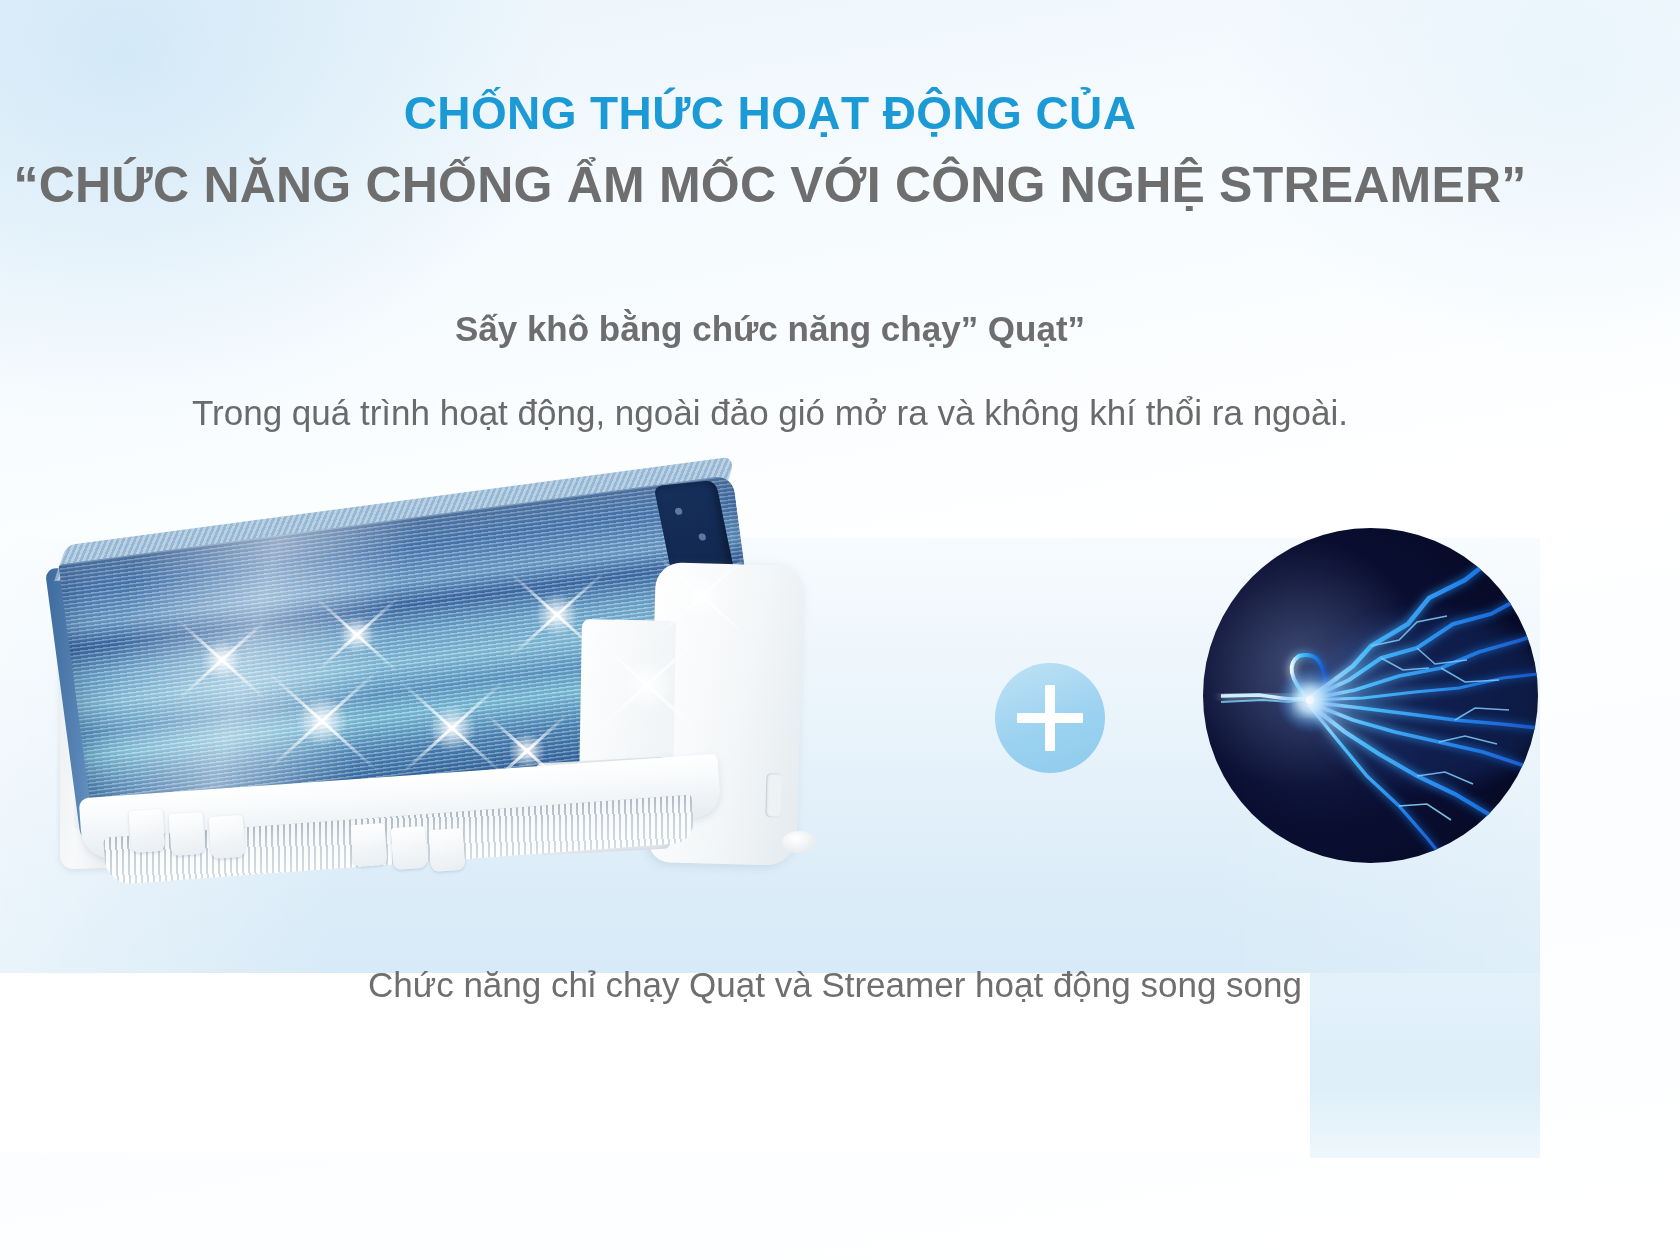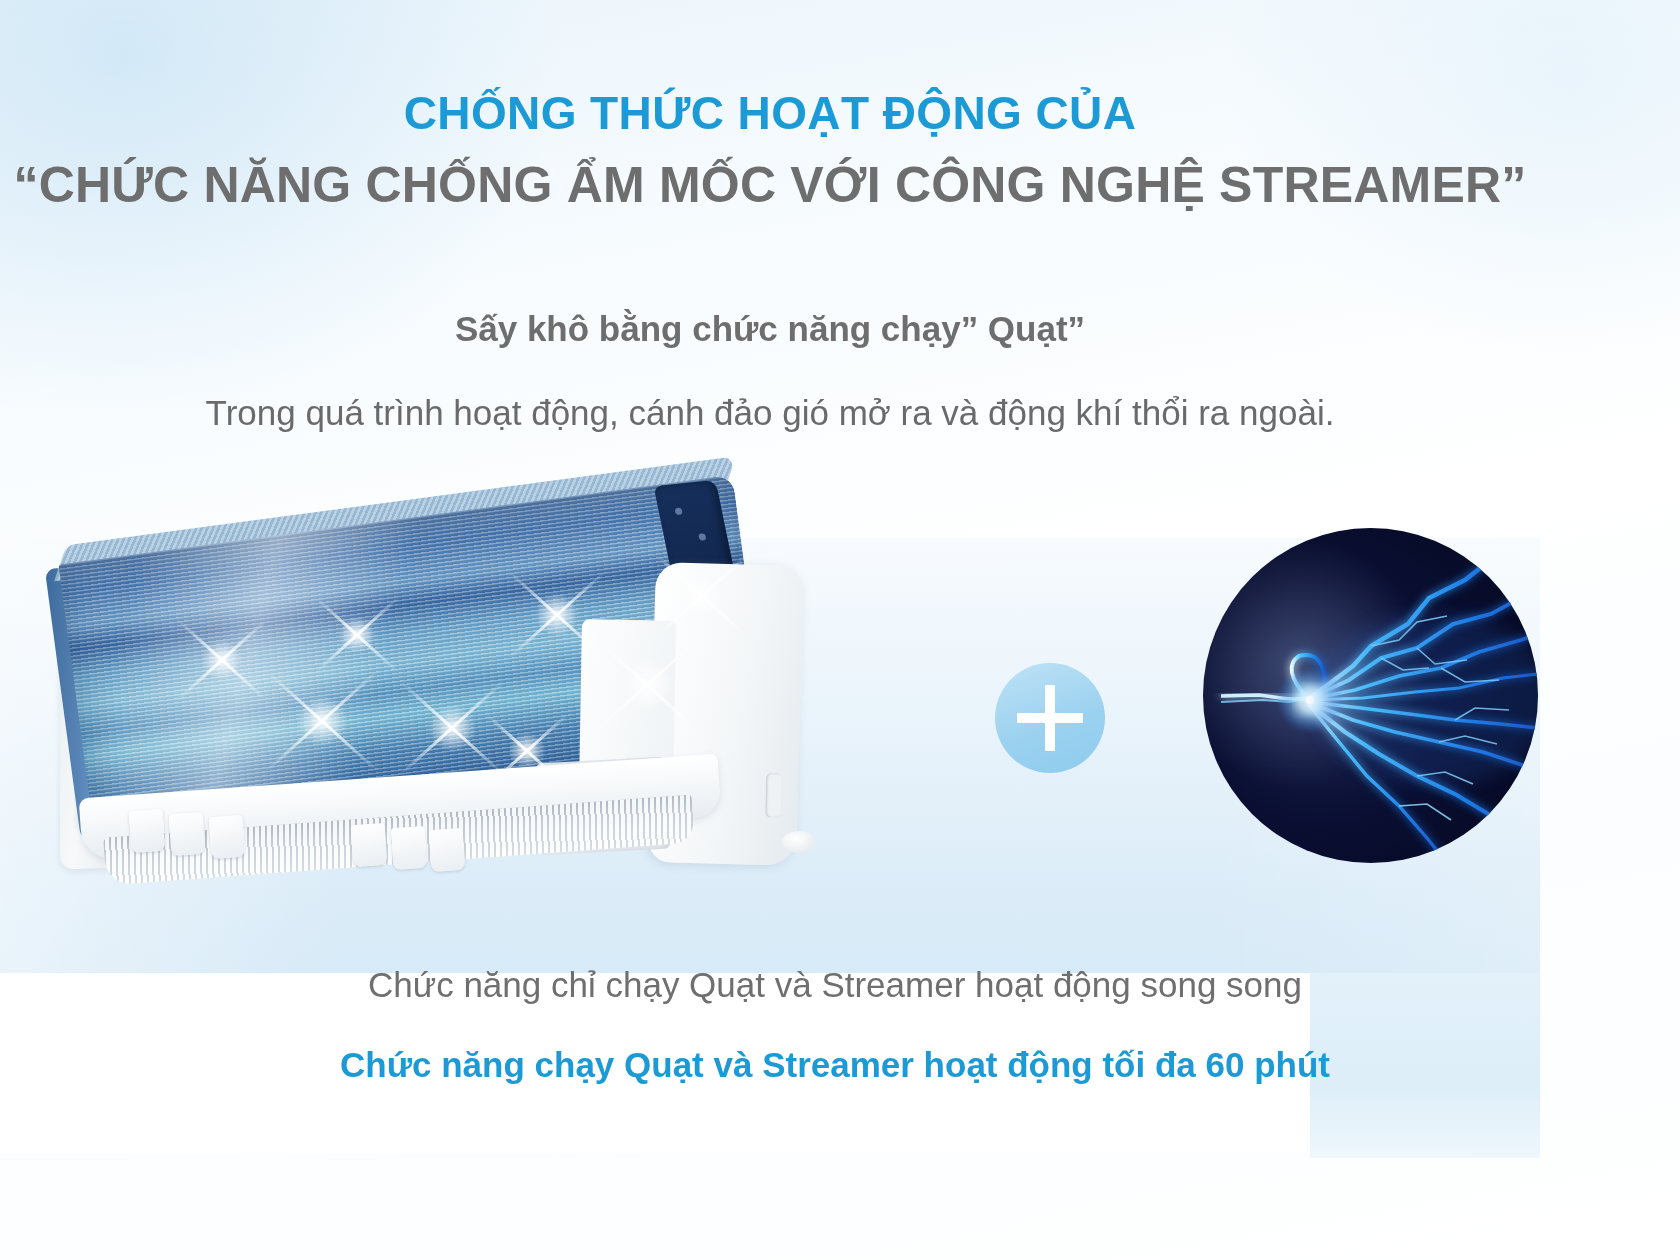--- a/index.html
+++ b/index.html
@@ -364,21 +364,21 @@
   <div class="tint-tl"></div>
   <div class="tint-tr"></div>
 
   <div class="header">
     <div class="title-main">CHỐNG THỨC HOẠT ĐỘNG CỦA</div>
     <div class="title-sub">“CHỨC NĂNG CHỐNG ẨM MỐC VỚI CÔNG NGHỆ STREAMER”</div>
   </div>
 
   <div class="lead">
     <div class="lead-bold">Sấy khô bằng chức năng chạy” Quạt”</div>
-    <div class="lead-normal">Trong quá trình hoạt động, cánh đảo gió mở ra và động khí thổi ra ngoài.</div>
+    <div class="lead-normal">Trong quá trình hoạt động, ngoài đảo gió mở ra và không khí thổi ra ngoài.</div>
   </div>
 
   <div class="band">
     <div class="band-fade"></div>
   </div>
 
   <div class="ac-unit">
     <div class="ac-backplate"></div>
     <div class="ac-backplate-slot"></div>
 
@@ -515,16 +515,15 @@
 
       <ellipse cx="230" cy="172" rx="120" ry="86" fill="#2f6ed8" opacity="0.16" filter="url(#softGlow)"></ellipse>
     </svg>
   </div>
 
   <div class="bottom-tint"></div>
   <div class="bottom-panel"></div>
 
   <div class="bottom-text">
     <div class="bottom-line-1">Chức năng chỉ chạy Quạt và Streamer hoạt động song song</div>
-    <div class="bottom-line-2">Chức năng chạy Quạt và Streamer hoạt động tối đa 60 phút</div>
   </div>
 
 </div>
 
 </body></html>

